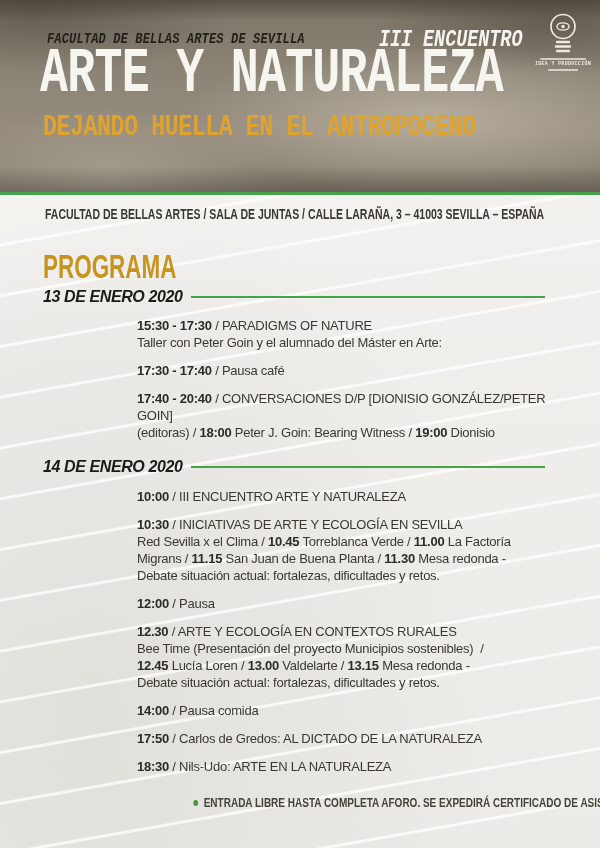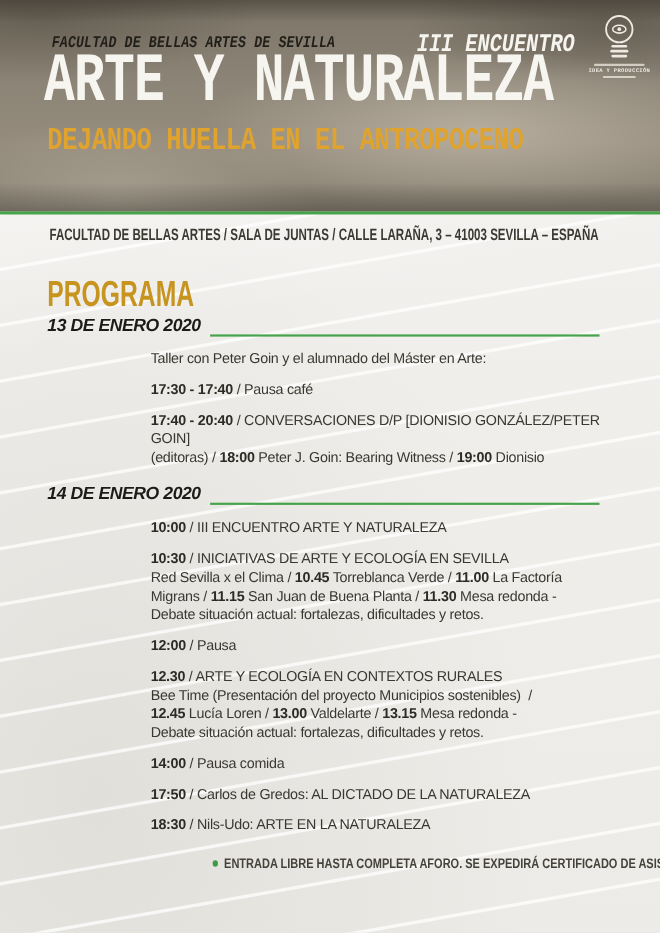--- a/index.html
+++ b/index.html
@@ -93,21 +93,21 @@
     white-space: nowrap;
   }
   .program-heading {
     margin: 27px 0 0 43px;
     font-size: 33px; font-weight: bold; line-height: 36px;
     color: #c6941f;
     transform: scaleX(0.68); transform-origin: left center;
     white-space: nowrap;
   }
   .day-heading {
-    display: flex; align-items: flex-end;
+    display: flex; align-items: center;
     margin: 3px 55px 0 43px; height: 18px;
   }
   .day-section:nth-child(2) .day-heading { margin-top: 17px; }
   .day-date {
     font-size: 16px; font-weight: bold; font-style: italic;
     color: #1d1b17; letter-spacing: -0.4px;
     white-space: nowrap; padding-right: 9px;
   }
   .day-rule { flex: 1; height: 2px; background: #47a34b; }
   .day-items { margin: 11px 0 0 137px; width: 424px; }
@@ -171,20 +171,21 @@
   <div class="program-heading">PROGRAMA</div>
 
   <div id="program-days">
       <div class="day-section">
         <div class="day-heading">
           <div class="day-date">13 DE ENERO 2020</div>
           <div class="day-rule"></div>
         </div>
         <div class="day-items">
           <div class="program-item">
+            <div class="program-line"><span class="bold">15:30 - 17:30</span><span class=""> / PARADIGMS OF NATURE</span></div>
             <div class="program-line"><span class="">Taller con Peter Goin y el alumnado del Máster en Arte:</span></div>
           </div>
           <div class="program-item">
             <div class="program-line"><span class="bold">17:30 - 17:40</span><span class=""> / Pausa café</span></div>
           </div>
           <div class="program-item">
             <div class="program-line"><span class="bold">17:40 - 20:40</span><span class=""> / CONVERSACIONES D/P [DIONISIO GONZÁLEZ/PETER GOIN]</span></div>
             <div class="program-line"><span class="">(editoras) / </span><span class="bold">18:00</span><span class=""> Peter J. Goin: Bearing Witness / </span><span class="bold">19:00</span><span class=""> Dionisio</span></div>
           </div>
         </div>

